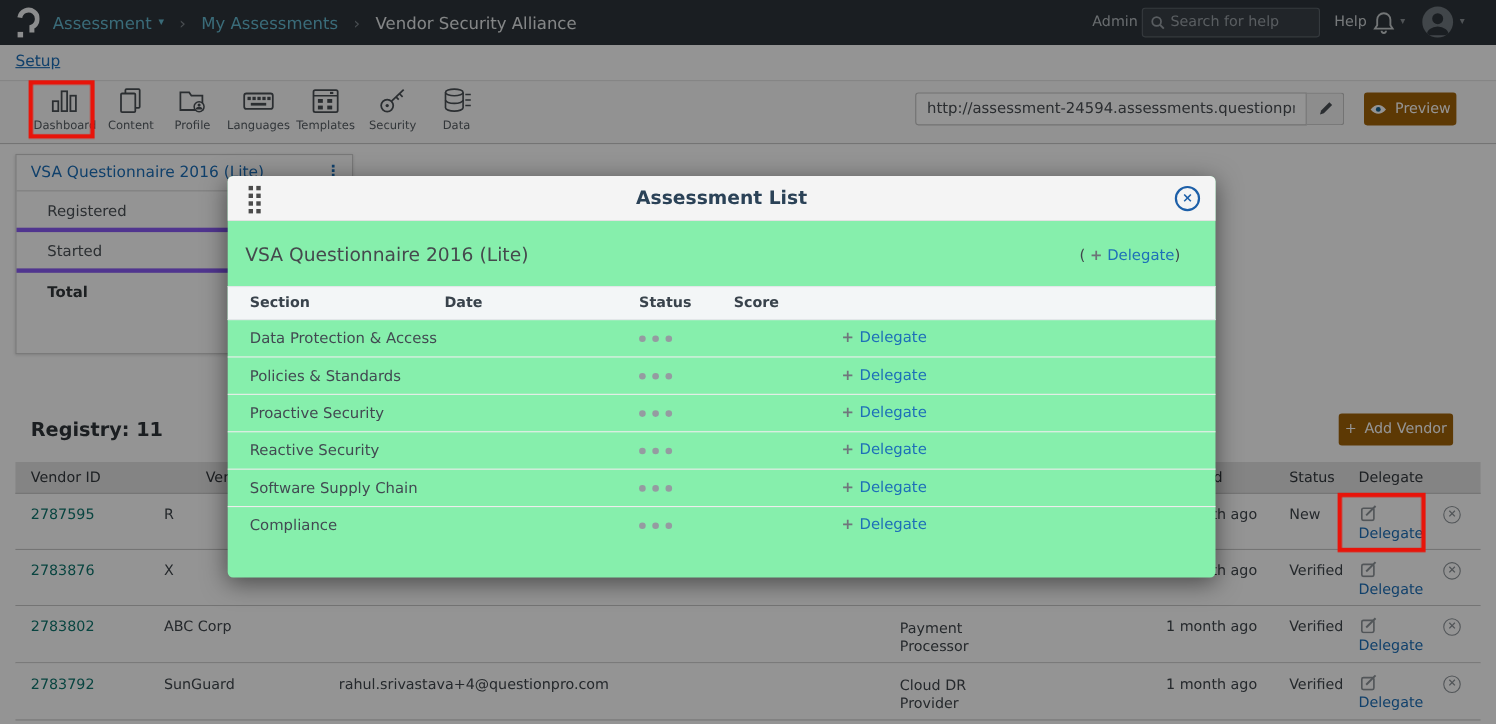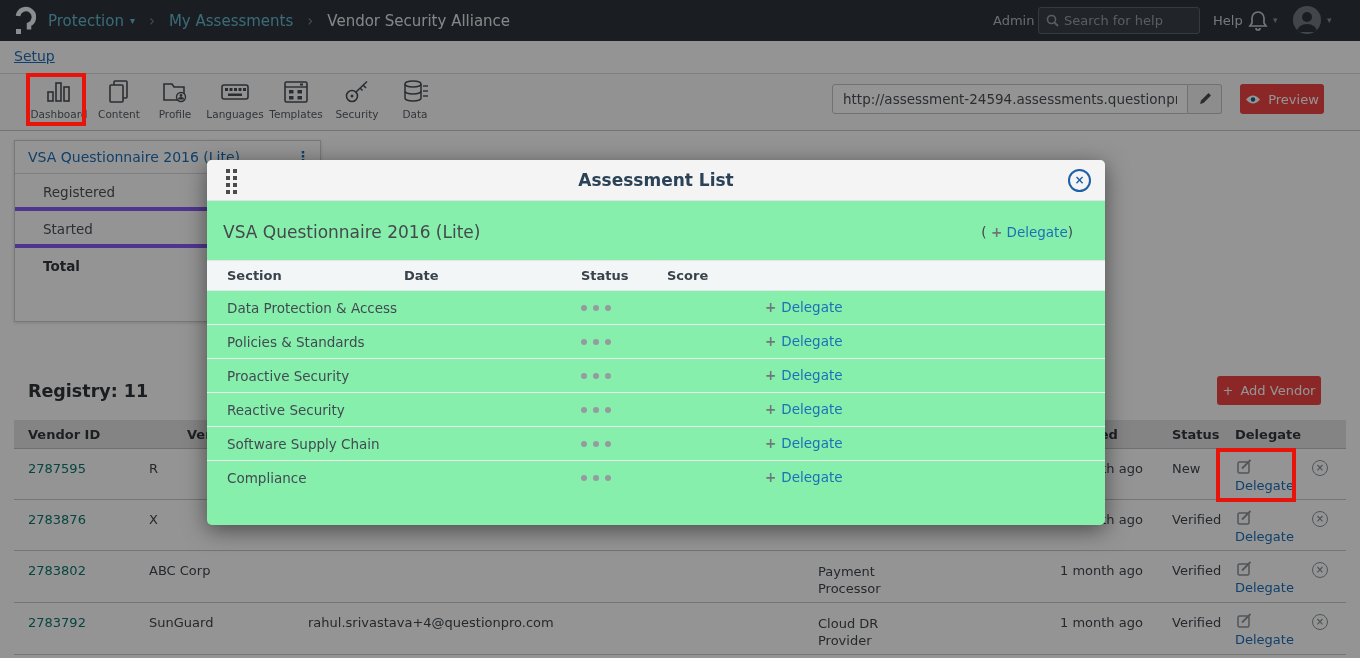--- a/index.html
+++ b/index.html
@@ -32,40 +32,40 @@
   .toolbar { position:absolute; top:74px; left:0; width:1360px; height:57px; background:#fcfcfc; border-bottom:1px solid #c9c9c9; }
   .tool-item { position:absolute; top:5px; display:flex; flex-direction:column; align-items:center; gap:3px; }
   .tool-item svg { display:block; }
   .tool-label { font-size:10.5px; color:#565d63; }
 
   .url-group { position:absolute; top:84px; left:832px; display:flex; }
   .url-input { width:356px; height:30px; border:1px solid #c3c3c3; border-radius:3px 0 0 3px; background:#fff;
     color:#4a4f54; font-size:13.5px; padding:0 10px; outline:none; font-family:"DejaVu Sans","Liberation Sans",sans-serif; }
   .url-edit-btn { width:34px; height:30px; border:1px solid #c3c3c3; border-left:none; border-radius:0 3px 3px 0;
     background:#f3f3f3; display:flex; align-items:center; justify-content:center; }
-  .btn-navy { background:#ef4444; color:#fff; border:none; border-radius:3px; font-size:13px;
+  .btn-navy { background:#a16207; color:#fff; border:none; border-radius:3px; font-size:13px;
     display:flex; align-items:center; justify-content:center; gap:7px; font-family:"DejaVu Sans","Liberation Sans",sans-serif; }
   .preview-btn { position:absolute; left:1240px; top:84px; width:84px; height:30px; }
 
   
   .panel { position:absolute; left:14px; top:140px; width:307px; height:182px; background:#fff;
     border:1px solid #cfcfcf; box-shadow:0 1px 3px rgba(0,0,0,.15); }
   .panel-head { position:relative; height:33px; border-bottom:1px solid #d9d9d9; }
   .panel-title { position:absolute; left:13px; top:8px; font-size:14px; color:#1d6fb8; }
   .kebab { position:absolute; right:10px; top:7px; color:#1d6fb8; font-weight:bold; font-size:14px; }
   .panel-row { height:37px; line-height:37px; padding-left:28px; font-size:13.5px; color:#4c5257; border-bottom:4px solid #8b5cf6; }
   .panel-row.total { font-weight:bold; color:#33383c; border-bottom:none; }
 
   
   .registry-title { position:absolute; left:28px; top:381px; font-size:17.5px; font-weight:bold; color:#2f3539; }
   .add-vendor { position:absolute; left:1217px; top:376px; width:104px; height:29px; }
 
   .vtable { position:absolute; left:14px; top:420px; width:1332px; }
   .vhead { position:relative; height:29px; background:#e4e4e4; border-bottom:1px solid #c2c2c2; }
-  .vhead span { position:absolute; top:7px; font-size:13px; font-weight:bold; color:#33383d; }
+  .vhead span { position:absolute; top:7px; font-size:13px; font-weight:normal; color:#33383d; }
   .vrow { position:relative; border-bottom:1px solid #c9c9c9; background:#fff; }
   .vcell { position:absolute; top:12px; font-size:13px; color:#41474d; }
   .vid { color:#0f766e; text-decoration:none; }
   .vtype { width:95px; line-height:17px; }
   .vdel-icon { position:absolute; top:10px; }
   .vdel-link { position:absolute; top:29px; font-size:13px; color:#1d6fb8; text-decoration:none; }
   .vremove { position:absolute; top:11px; width:16px; height:16px; border:1px solid #8e9499; border-radius:50%;
     color:#8e9499; font-size:10px; line-height:14px; text-align:center; font-weight:bold; }
 
   
@@ -105,21 +105,21 @@
 
 <div class="navbar">
   <div class="nav-left">
     <span class="brand">
       <svg width="22" height="30" viewBox="0 0 22 30">
         <path d="M4 10 a8 8 0 1 1 11 8.5 l0 5" stroke="#f2f3f4" stroke-width="4.5" fill="none"></path>
         <rect x="2" y="23" width="5" height="5" fill="#f2f3f4"></rect>
       </svg>
     </span>
     <a href="#" class="nav-link">
-      <span>Protection</span>
+      <span>Assessment</span>
       <span class="nav-caret">▾</span>
     </a>
     <span class="crumb-sep">›</span>
     <a href="#" class="nav-link">My Assessments</a>
     <span class="crumb-sep">›</span>
     <span class="crumb-current">Vendor Security Alliance</span>
   </div>
   <span class="nav-admin">Admin</span>
   <div class="nav-search">
     <svg width="13" height="13" viewBox="0 0 13 13">

